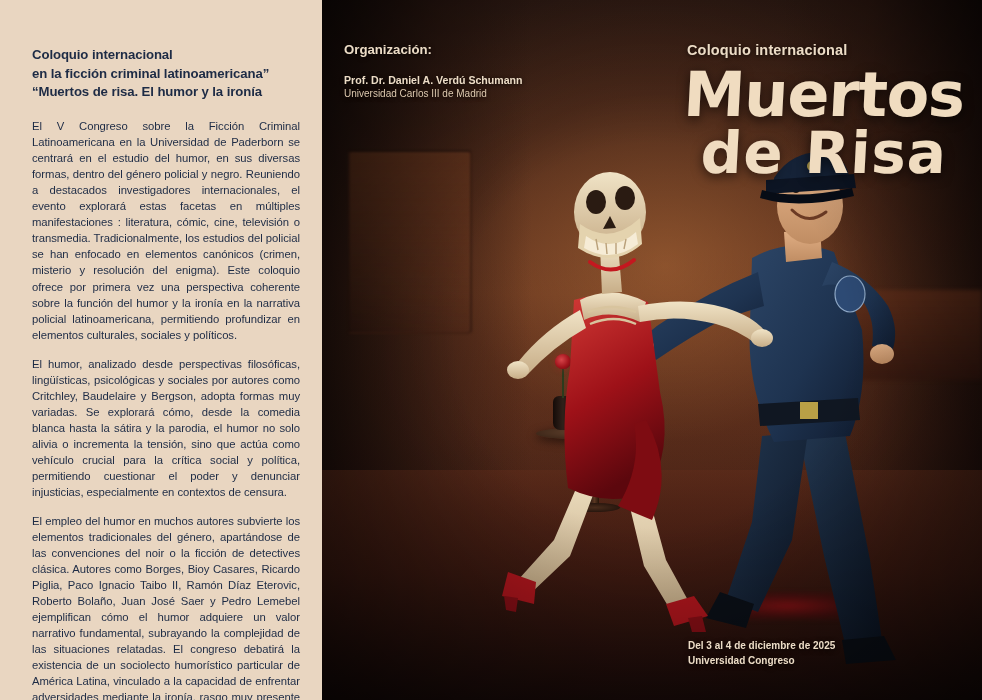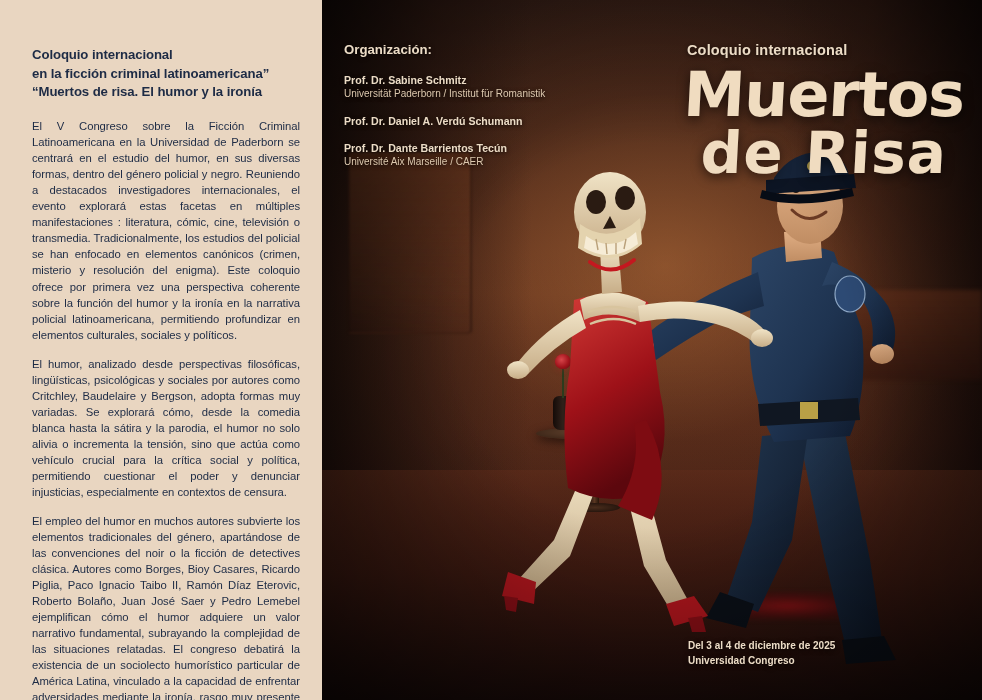--- a/index.html
+++ b/index.html
@@ -398,29 +398,22 @@
       </g>
 
       <path d="M268 262 q22 16 44 -2" stroke="#c4181f" stroke-width="4" fill="none" stroke-linecap="round"></path>
     </svg>
 
     <div class="vignette"></div>
 
     <div class="org">
       <div class="org-head">Organización:</div>
       <div class="org-item">
-        <div class="org-name">Prof. Dr. Sabine Schmitz</div>
-        <div class="org-aff">Universität Paderborn / Institut für Romanistik</div>
-      </div>
-      <div class="org-item">
         <div class="org-name">Prof. Dr. Daniel A. Verdú Schumann</div>
-      </div>
-      <div class="org-item">
-        <div class="org-name">Prof. Dr. Dante Barrientos Tecún</div>
-        <div class="org-aff">Université Aix Marseille / CAER</div>
+        <div class="org-aff">Universidad Carlos III de Madrid</div>
       </div>
     </div>
 
     <div class="front-kicker">Coloquio internacional</div>
     <div class="front-title">
       <span class="l1">Muertos</span>
       <span class="l2">de  Risa</span>
     </div>
 
     <div class="front-footer">

